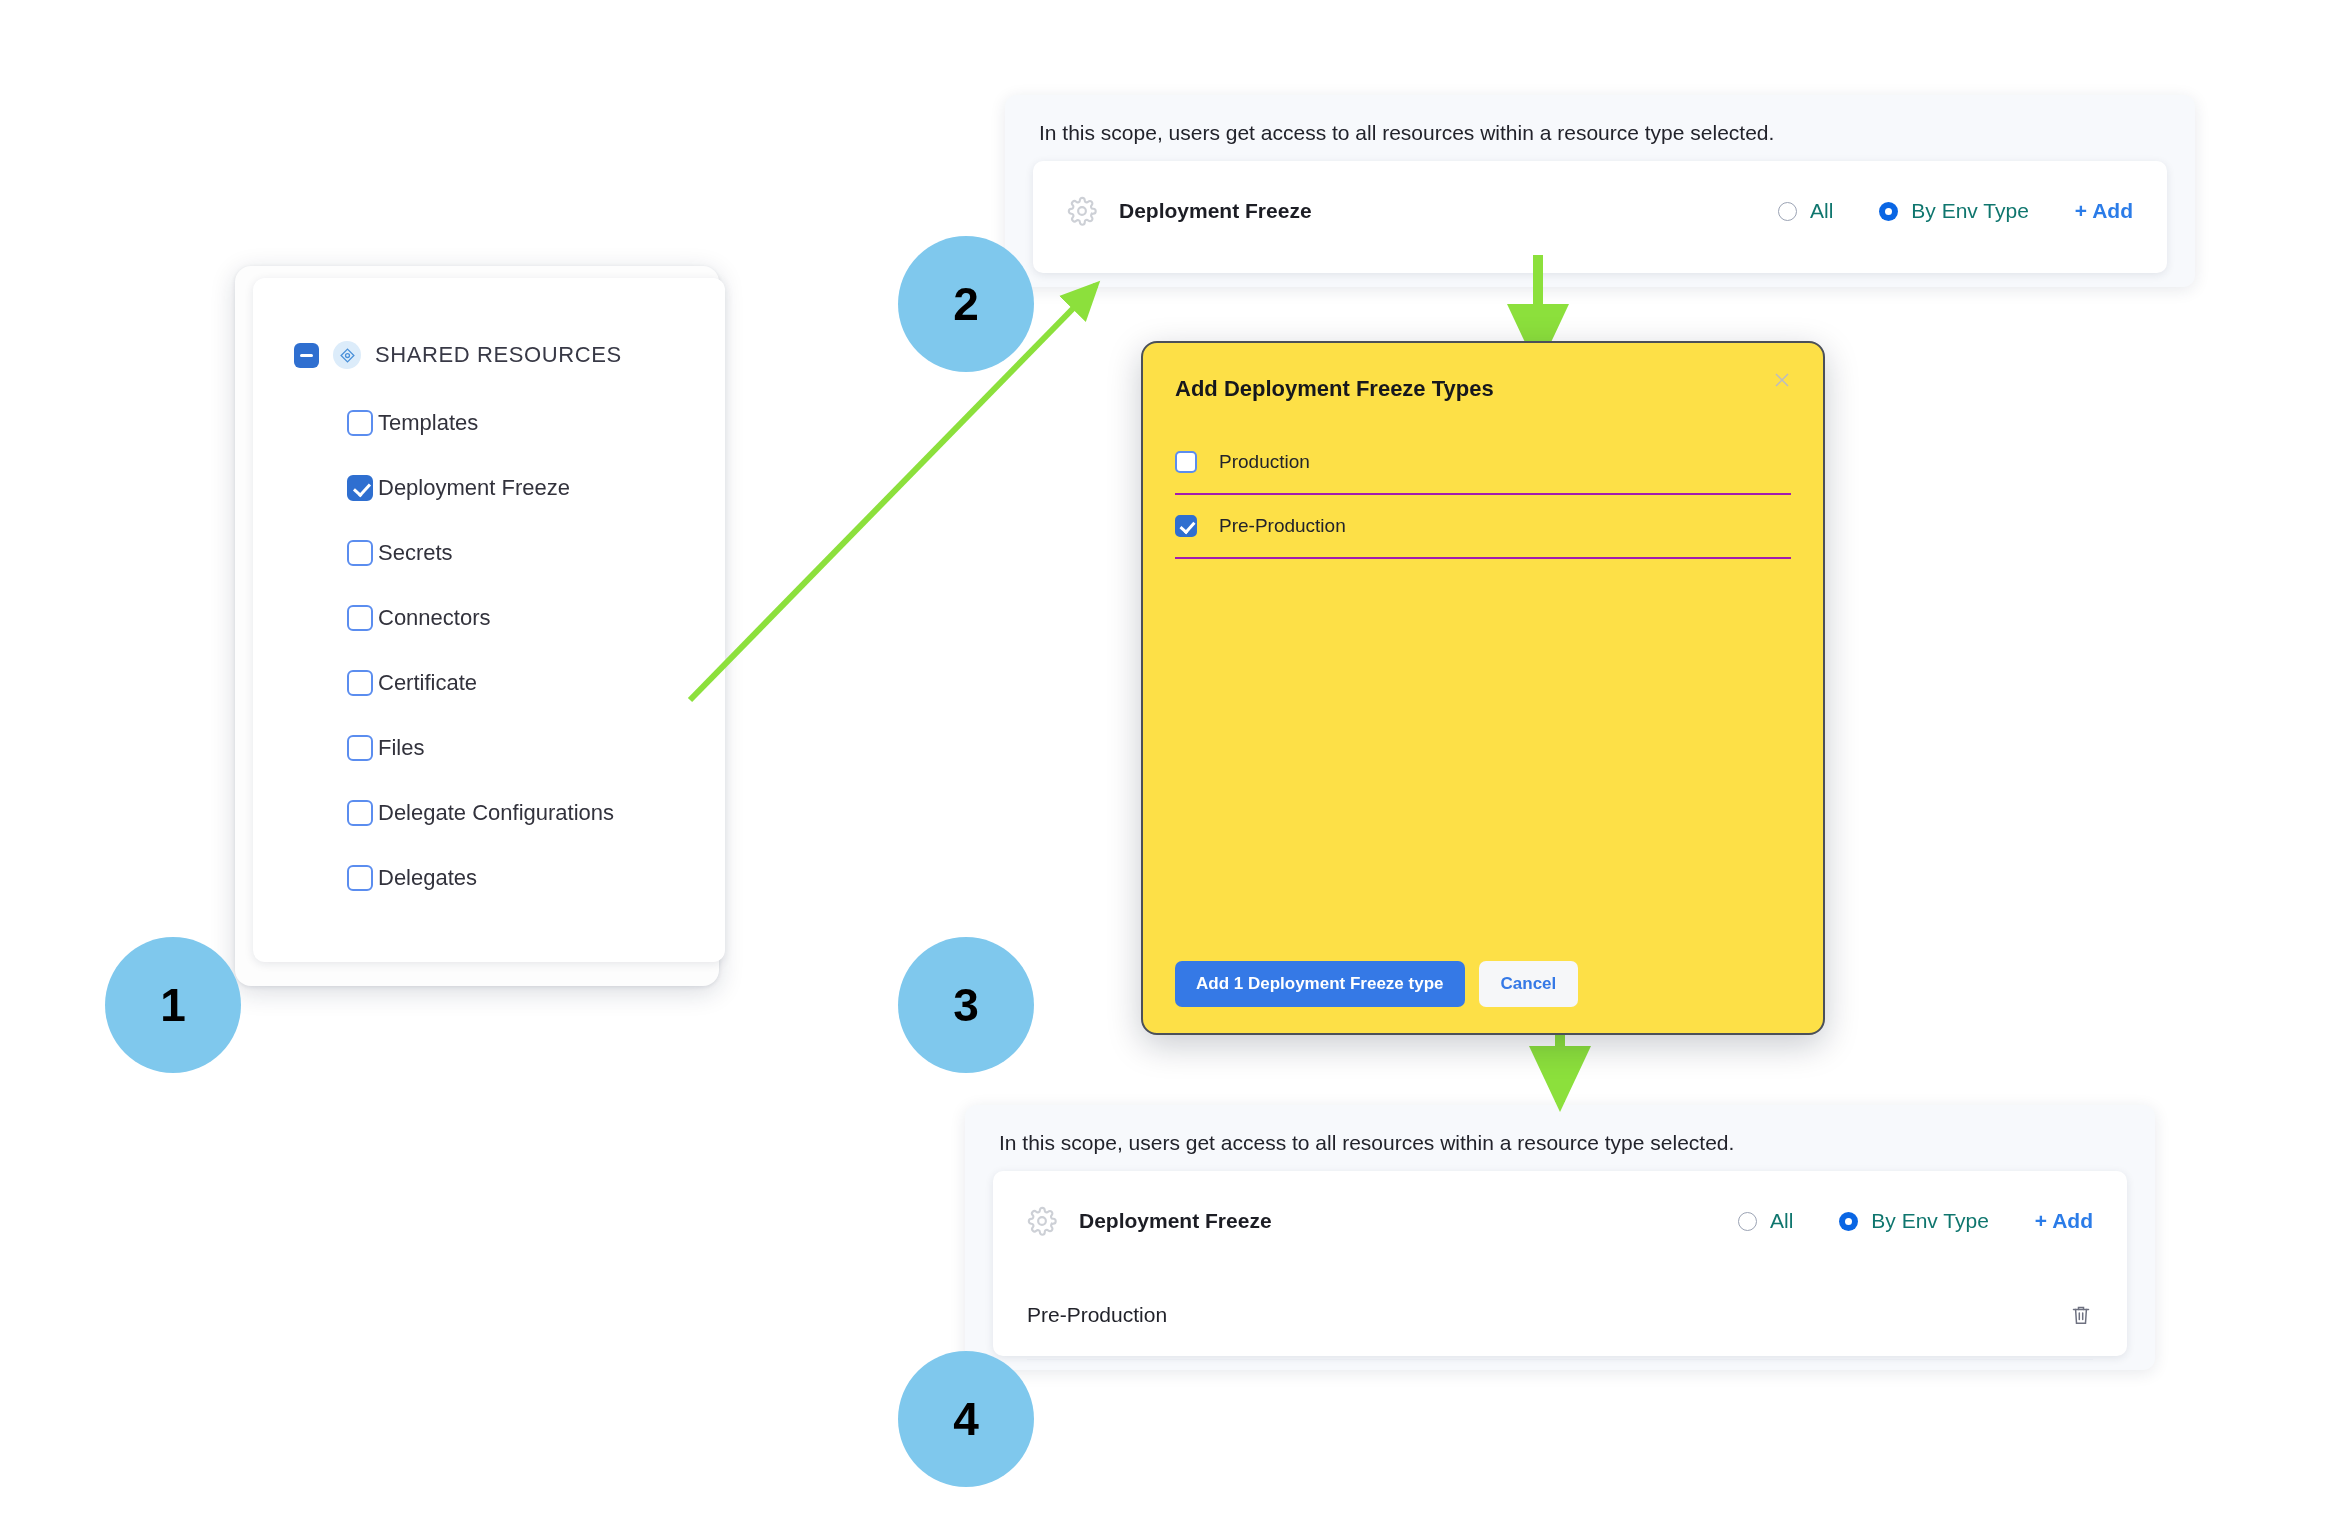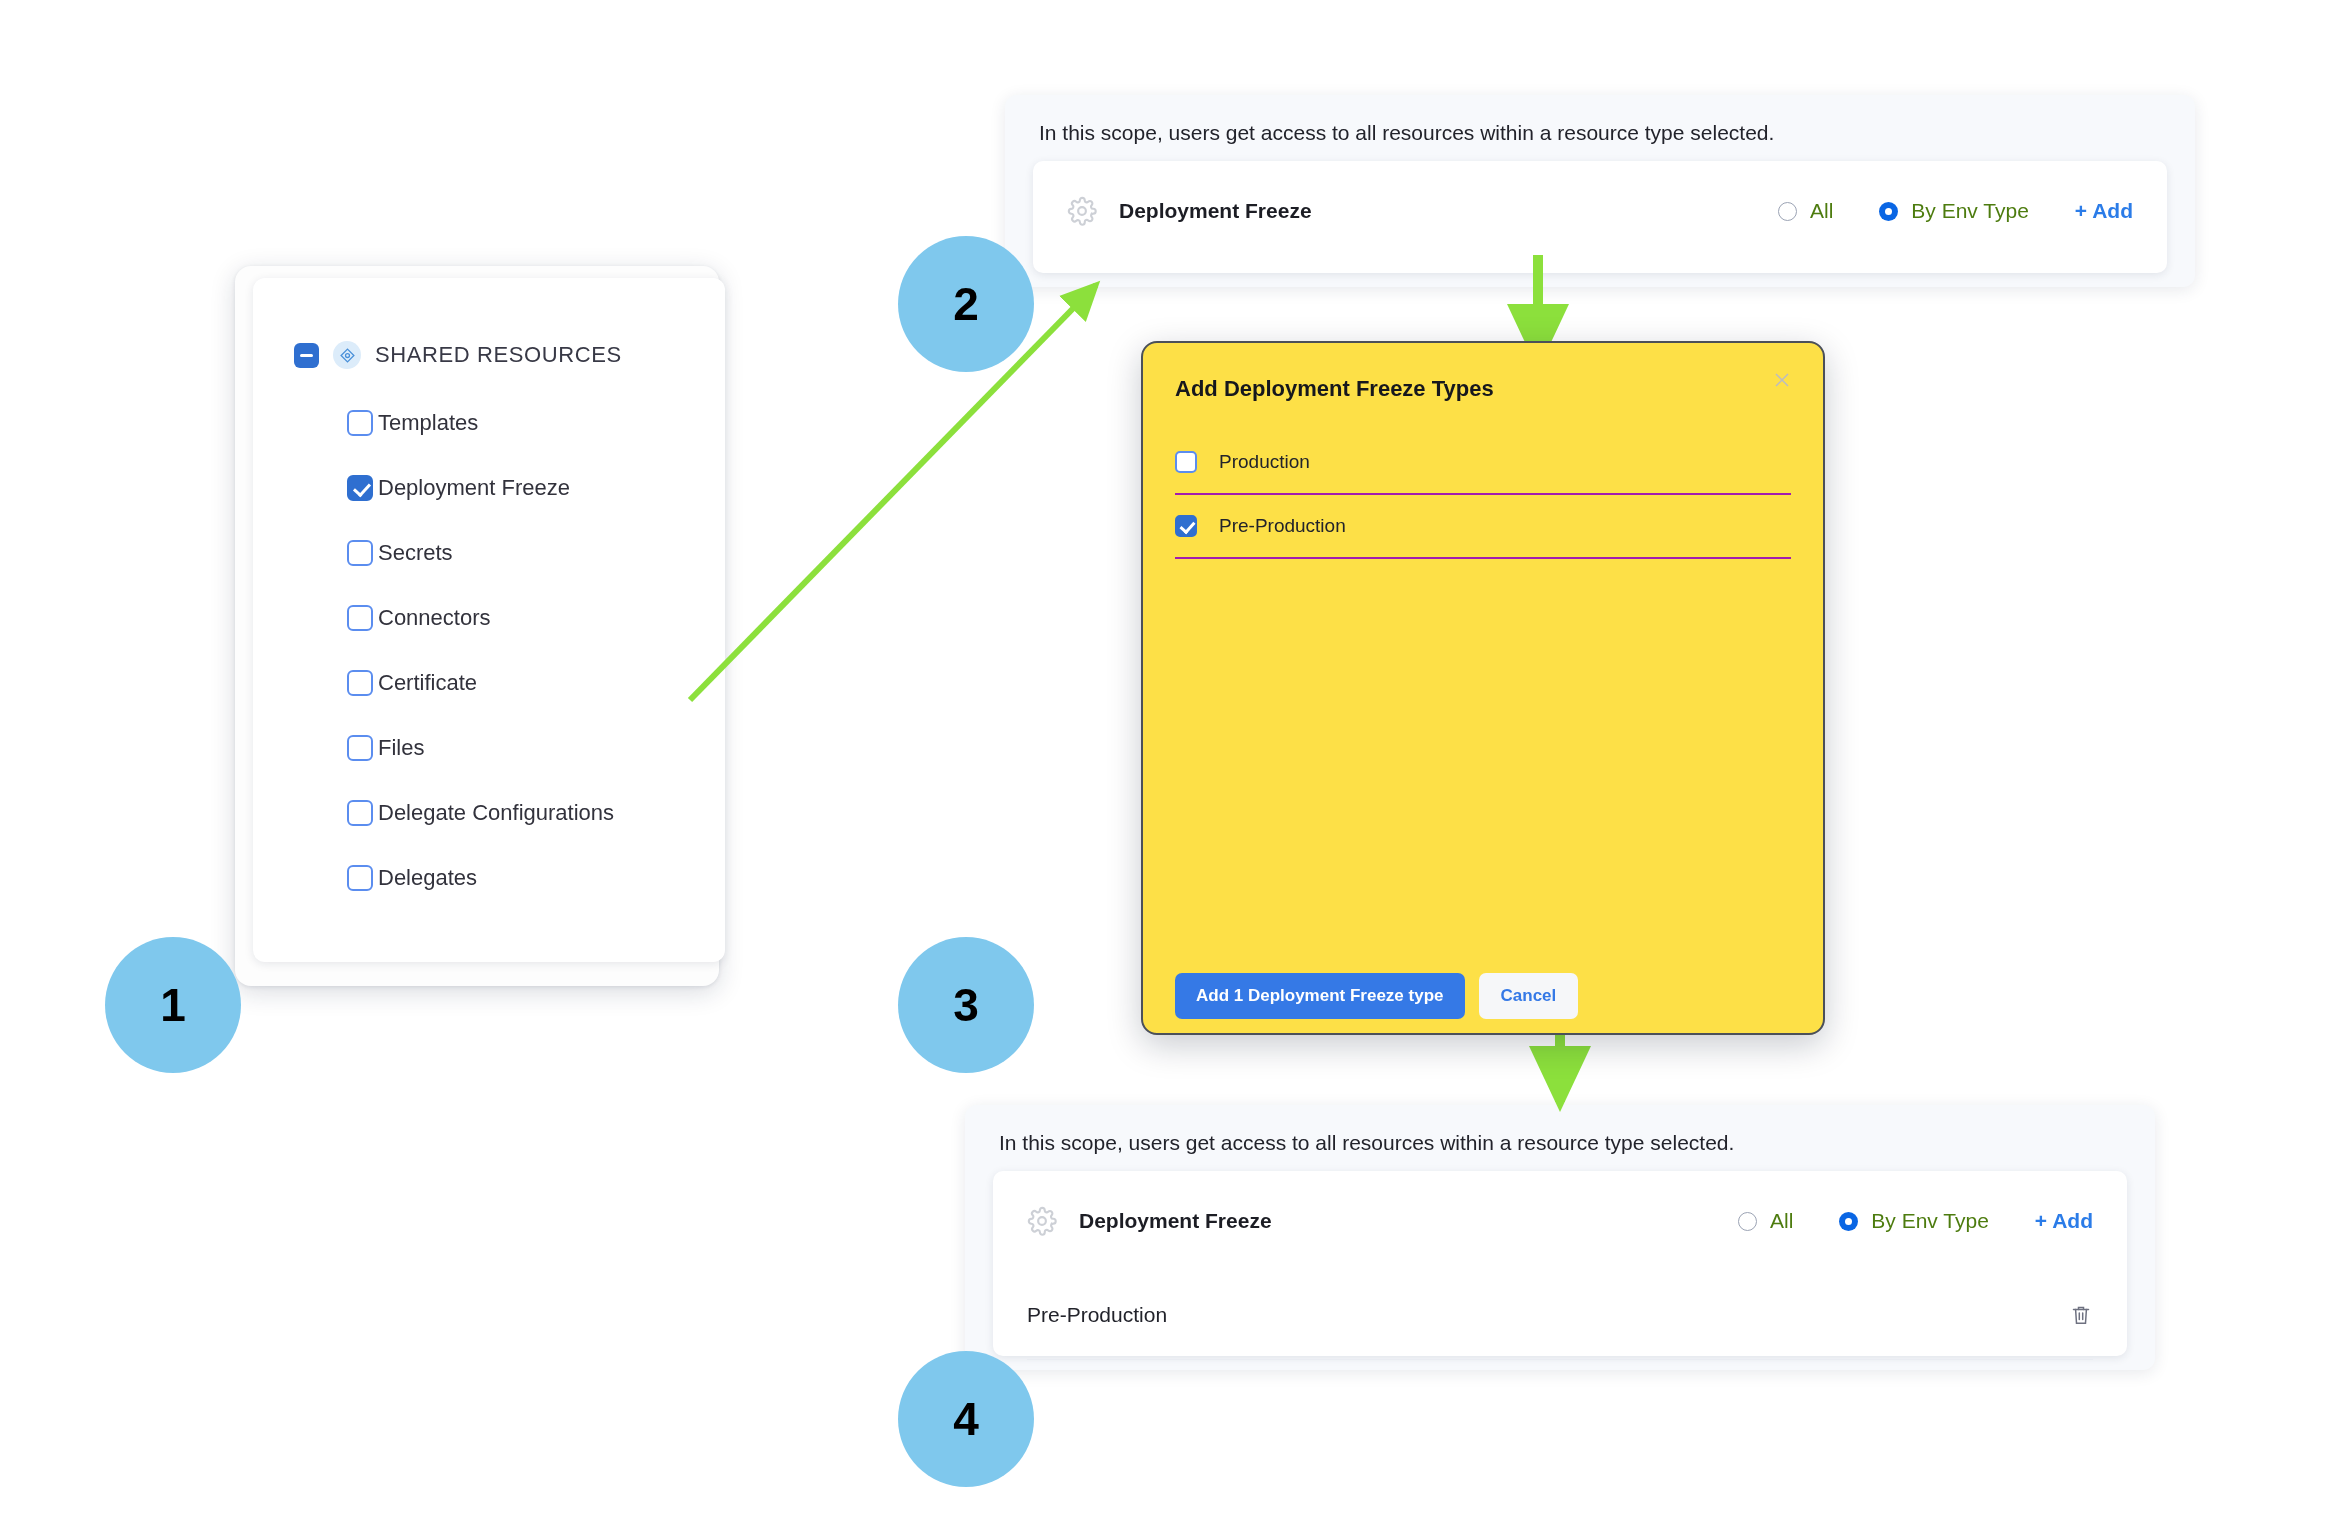--- a/index.html
+++ b/index.html
@@ -49,41 +49,41 @@
     align-items:center;padding:0 34px;box-sizing:border-box;}
   .gear{flex:0 0 auto;margin-right:22px;display:flex;}
   .scope-name{font-size:21px;font-weight:700;color:#1c1d24;}
   .scope-ctrls{margin-left:auto;display:flex;align-items:center;gap:46px;}
   .radio-wrap{display:flex;align-items:center;gap:13px;}
   .radio{width:19px;height:19px;border-radius:50%;border:1.8px solid #9ba3b4;
     box-sizing:border-box;flex:0 0 auto;}
   .radio.on{border:none;background:#0a66e4;position:relative;}
   .radio.on::after{content:"";position:absolute;left:6px;top:6px;width:7px;height:7px;
     border-radius:50%;background:#fff;}
-  .radio-lb{font-size:21px;color:#4d7c0f;}
+  .radio-lb{font-size:21px;color:#0f766e;}
   .add-link{font-size:21px;font-weight:700;color:#2b7ce8;cursor:pointer;}
   .scope-sub{position:absolute;left:34px;right:34px;top:100px;height:88px;
     display:flex;align-items:center;border-bottom:1px solid #e9ecf2;}
   .scope-sub .txt{font-size:21px;color:#22232b;}
   .scope-sub .trash{margin-left:auto;display:flex;}
 
   
   #modal{position:absolute;left:1141px;top:341px;width:684px;height:694px;
     background:#fde047;border:2px solid #4b5059;border-radius:16px;
     box-shadow:0 10px 34px rgba(10,20,40,.22);z-index:35;box-sizing:border-box;}
   .modal-title{position:absolute;left:32px;top:33px;font-size:22px;font-weight:700;color:#16171d;}
   .modal-close{position:absolute;right:26px;top:22px;width:30px;height:30px;
     display:flex;align-items:center;justify-content:center;cursor:pointer;}
   .modal-list{position:absolute;left:32px;right:32px;top:88px;}
   .mrow{height:62px;display:flex;align-items:center;gap:22px;
     border-bottom:2px solid #a21caf;}
   .mrow .cbx{width:22px;height:22px;border-radius:5px;}
   .mrow .cbx.on::after{left:6px;top:2px;width:6px;height:11px;border-width:0 3px 3px 0;}
   .mrow .lb{font-size:19px;color:#22232b;}
-  .modal-foot{position:absolute;left:32px;bottom:14px;display:flex;align-items:flex-start;gap:14px;}
+  .modal-foot{position:absolute;left:32px;bottom:26px;display:flex;align-items:flex-start;gap:14px;}
   .btn-primary{background:#3579e6;color:#fff;font-size:17px;font-weight:700;
     border:none;border-radius:7px;padding:13px 21px;cursor:pointer;
     font-family:inherit;white-space:nowrap;}
   .btn-ghost{background:#f6f7f9;color:#3579e6;font-size:17px;font-weight:700;
     border:none;border-radius:7px;padding:13px 22px;cursor:pointer;font-family:inherit;}
 </style>
 </head>
 <body>
 
 <div class="stage">

